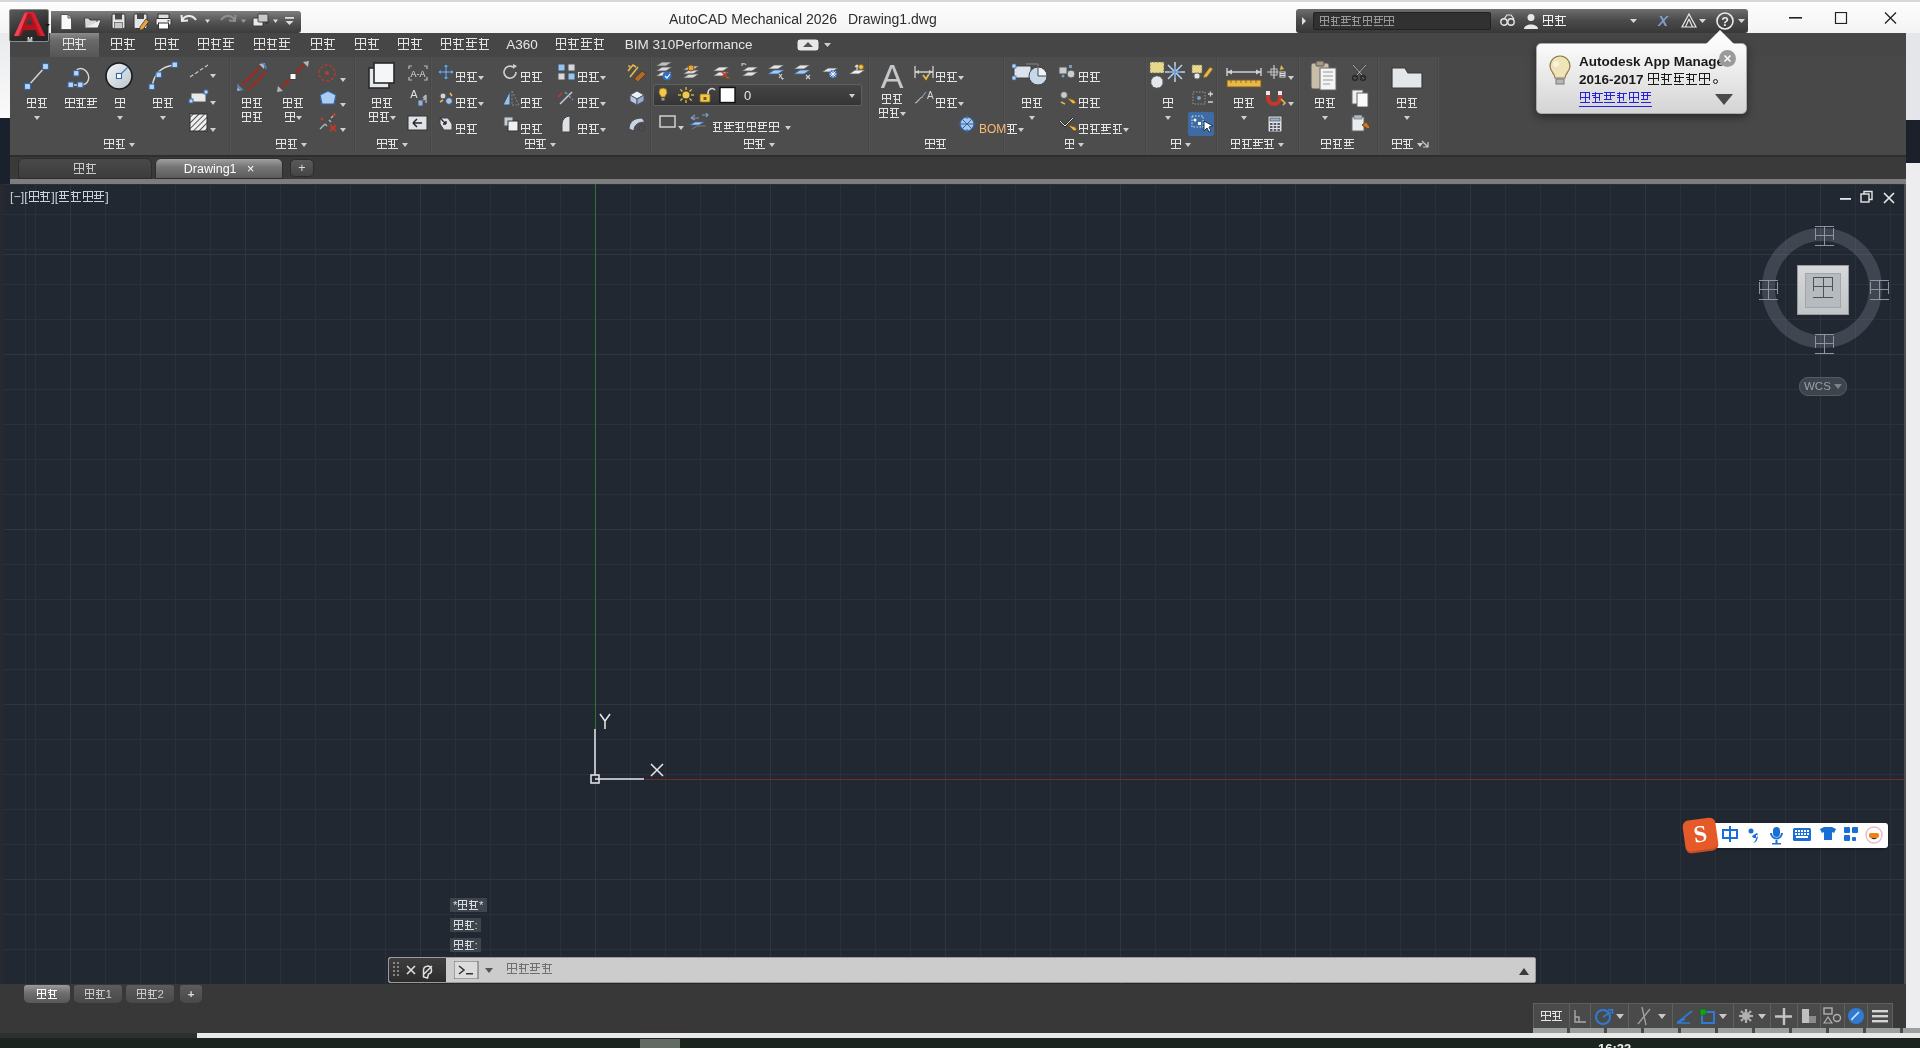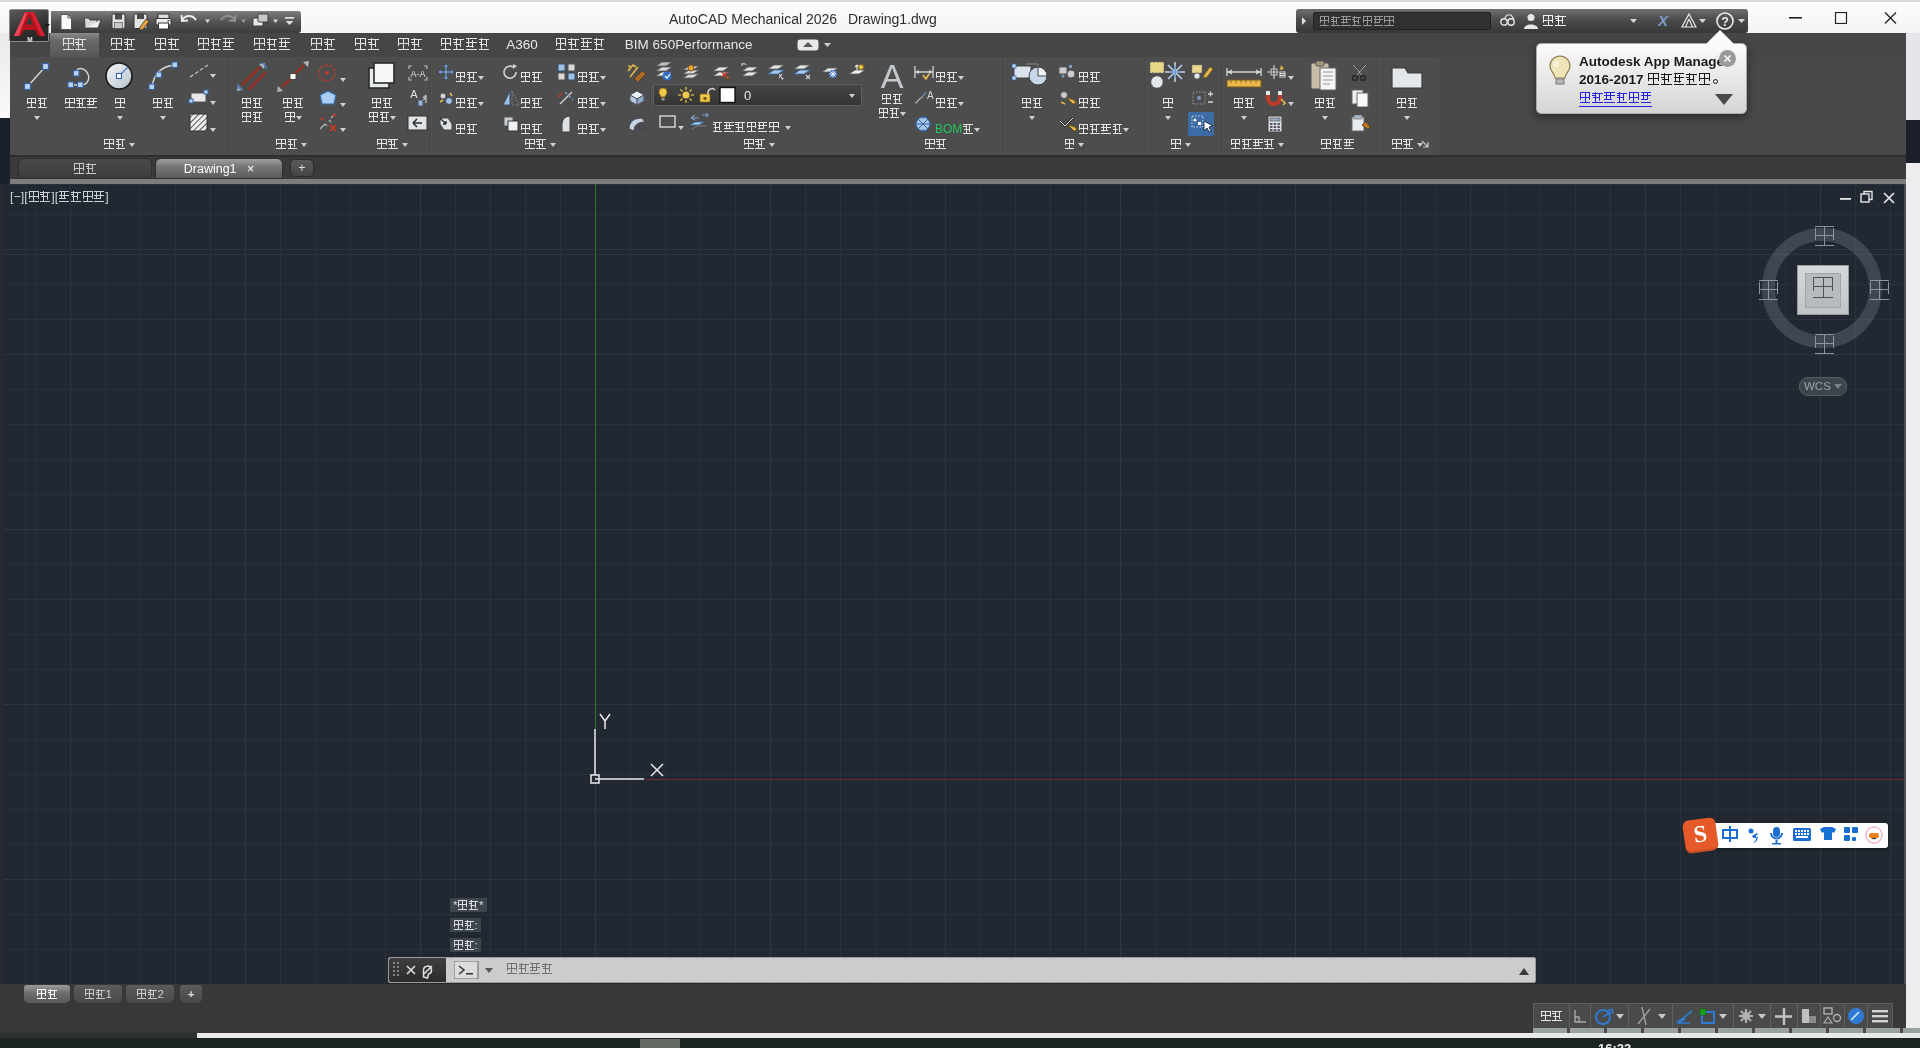--- a/index.html
+++ b/index.html
@@ -38,21 +38,21 @@
 .winbtn{top:12px;color:#222}
 
 #rtabs{left:0;top:33px;width:1920px;height:24px;background:#464646}
 .rtab{position:absolute;top:0;height:24px;line-height:24px;color:#e6e6e6;font-size:13.5px;text-align:center}
 .rtab.act{background:linear-gradient(#8a8a8a,#6a6a6a 30%,#565656);color:#fff}
 
 #ribbon{left:0;top:57px;width:1920px;height:98px;background:#4d4d4d}
 #ribbon .sep{position:absolute;top:0;width:2px;height:98px;background:linear-gradient(90deg,#404040,#5a5a5a)}
 .plabel{position:absolute;top:78px;height:20px;line-height:19px;font-size:12px;color:#e2e2e2;text-align:center}
 .bigbtn{position:absolute;top:3px;text-align:center;color:#e4e4e4;font-size:12px}
-.srow{position:absolute;color:#22c55e;font-size:12px;height:18px;line-height:18px}
+.srow{position:absolute;color:#fdba74;font-size:12px;height:18px;line-height:18px}
 #ribbonright{left:1439px;top:57px;width:467px;height:98px;background:#484848}
 #ribbonbot{left:0;top:155px;width:1906px;height:2px;background:#2e2e2e}
 
 #ftabs{left:0;top:157px;width:1906px;height:22px;background:#3a3a3a}
 #fstrip{left:0;top:179px;width:1906px;height:5px;background:#7d7d7d}
 .ftab{position:absolute;top:1px;height:21px;line-height:21px;font-size:12.5px;text-align:center;border-radius:6px 6px 0 0}
 
 #canvas{left:4px;top:184px;width:1900px;height:800px;background:#212831;overflow:hidden}
 
 #botbar{left:0;top:984px;width:1906px;height:49px;background:#383838}
@@ -85,21 +85,21 @@
  <div class="rtab" style="left:102px;width:42px"><span class="hz"></span><span class="hz"></span></div>
  <div class="rtab" style="left:146px;width:42px"><span class="hz"></span><span class="hz"></span></div>
  <div class="rtab" style="left:190px;width:52px"><span class="hz"></span><span class="hz"></span><span class="hz"></span></div>
  <div class="rtab" style="left:247px;width:50px"><span class="hz"></span><span class="hz"></span><span class="hz"></span></div>
  <div class="rtab" style="left:302px;width:42px"><span class="hz"></span><span class="hz"></span></div>
  <div class="rtab" style="left:346px;width:42px"><span class="hz"></span><span class="hz"></span></div>
  <div class="rtab" style="left:389px;width:42px"><span class="hz"></span><span class="hz"></span></div>
  <div class="rtab" style="left:432px;width:66px"><span class="hz"></span><span class="hz"></span><span class="hz"></span><span class="hz"></span></div>
  <div class="rtab" style="left:500px;width:44px">A360</div>
  <div class="rtab" style="left:548px;width:64px"><span class="hz"></span><span class="hz"></span><span class="hz"></span><span class="hz"></span></div>
- <div class="rtab" style="left:618px;width:64px">BIM 650</div>
+ <div class="rtab" style="left:618px;width:64px">BIM 310</div>
  <div class="rtab" style="left:668px;width:92px">Performance</div>
  <svg class="abs" style="left:797px;top:5px" width="36" height="14" viewBox="0 0 36 14">
         <rect x="0" y="1" width="22" height="12" rx="3" fill="#e8e8e8" stroke="#444"></rect>
         <path d="M6 9 l10 0 l-5 -5 z" fill="#555"></path>
         <path d="M27 5 l7 0 l-3.5 4 z" fill="#d0d0d0"></path>
       </svg>
 </div>
 <div class="abs" id="ribbon">
 <div class="sep" style="left:229px"></div>
       <div class="sep" style="left:354px"></div>
@@ -365,21 +365,21 @@
 <div class="srow" style="left:913px;top:6px"><svg width="22" height="18" viewBox="0 0 22 18">
           <path d="M2 3 v12 M20 3 v12 M2 9 h18" stroke="#d0d0d0" stroke-width="1.3"></path>
           <path d="M2 9 l4 -2 v4 z M20 9 l-4 -2 v4 z" fill="#d0d0d0"></path>
           <path d="M10 12 l3 4 l3 -5" stroke="#e8b84b" stroke-width="1.8" fill="none"></path>
         </svg><span class="hz"></span><span class="hz"></span><span class="caret"></span></div>
 <div class="srow" style="left:913px;top:32px"><svg width="22" height="18" viewBox="0 0 22 18">
           <path d="M2 14 c3 0 4 -6 8 -6" stroke="#b8bcc0" stroke-width="1.2" fill="none"></path>
           <path d="M9 8 l4 -5" stroke="#7a9cc4" stroke-width="1.2"></path>
           <text x="14" y="10" font-size="10" fill="#d8d8d8">A</text>
         </svg><span class="hz"></span><span class="hz"></span><span class="caret"></span></div>
-<div class="srow" style="left:913px;top:58px"><svg width="22" height="18" viewBox="0 0 22 18">
+<div class="srow" style="left:957px;top:58px"><svg width="22" height="18" viewBox="0 0 22 18">
           <circle cx="10" cy="9" r="7" fill="#a8c8e8" stroke="#3565a5" stroke-width="1.2"></circle>
           <path d="M5 4 l10 10 M15 4 l-10 10 M1 9 h18 M10 0 v4 m0 10 v4" stroke="#3565a5" stroke-width="1"></path>
         </svg><span style="font-size:12px">BOM</span><span class="hz"></span><span class="caret"></span></div>
 
 <div class="bigbtn" style="left:1010px;width:44px">
  <svg width="40" height="33" viewBox="0 0 40 33">
           <rect x="2" y="6" width="17" height="12" fill="#dbe4ee" stroke="#444"></rect>
           <path d="M14 4 h12 v10" fill="none" stroke="#888"></path>
           <circle cx="26" cy="16" r="9" fill="#c8d8ea" stroke="#444"></circle>
           <path d="M26 7 a9 9 0 0 1 9 9 l-9 0 z" fill="#eef3f8" stroke="#444"></path>

